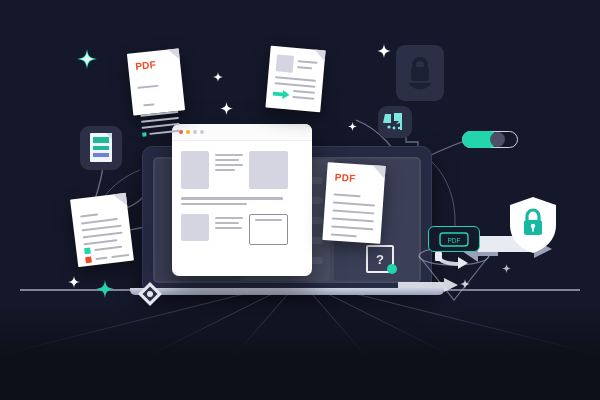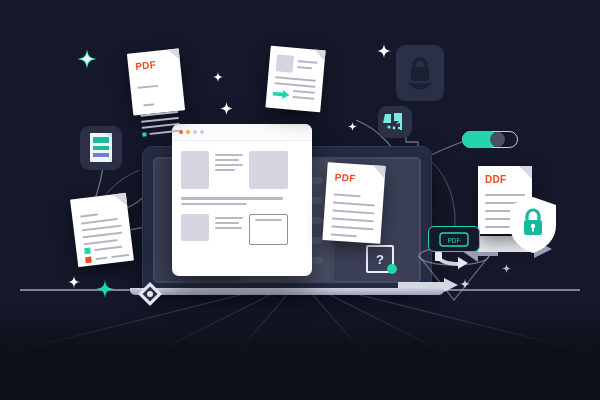--- a/index.html
+++ b/index.html
@@ -305,33 +305,20 @@
     <div class="fill"></div>
     <div class="knob"></div>
   </div>
 
   <svg class="abs" style="left:462px;top:230px;z-index:26;" width="90" height="42" viewBox="0 0 90 42">
     <path class="arrow-grey" d="M26 4h46v10l18-9-18-9v10H26z" transform="translate(0,14)" fill="#9aa0b8"></path>
     <path class="arrow-grey" d="M0 21l16-11v6h20v10H16v6z" fill="#9aa0b8"></path>
     <rect x="16" y="6" width="52" height="16" fill="#e9ebf2"></rect>
   </svg>
 
-  <div class="abs" style="left:478px;top:166px;width:54px;height:68px;z-index:30;">
-    <div class="doc" style="width:54px;height:68px;border-radius:1px;">
-      <div class="fold" style="border-width:0 13px 13px 0;"></div>
-      <div class="pdf-label t10" style="position:absolute;left:7px;top:8px;">DDF</div>
-      <div style="position:absolute;left:7px;top:28px;right:7px;">
-        <div class="dline" style="width:100%;margin-bottom:6px;"></div>
-        <div class="dline" style="width:100%;margin-bottom:6px;"></div>
-        <div class="dline" style="width:100%;margin-bottom:6px;"></div>
-        <div class="dline" style="width:100%;margin-bottom:6px;"></div>
-        <div class="dline" style="width:62%;"></div>
-      </div>
-    </div>
-  </div>
 
   <div class="abs" id="shield">
     <svg width="50" height="58" viewBox="0 0 50 58">
       <path d="M25 1 L48 9 v20 c0 15-11 24-23 28C13 53 2 44 2 29V9z" fill="#ffffff"></path>
       <rect x="16" y="24" width="18" height="15" rx="2.5" fill="#15b9a0"></rect>
       <path d="M19 24v-4a6 6 0 0112 0v4" fill="none" stroke="#15b9a0" stroke-width="3.2"></path>
       <circle cx="25" cy="30" r="2.2" fill="#ffffff"></circle>
       <rect x="24" y="31" width="2" height="4.5" fill="#ffffff"></rect>
     </svg>
   </div>

